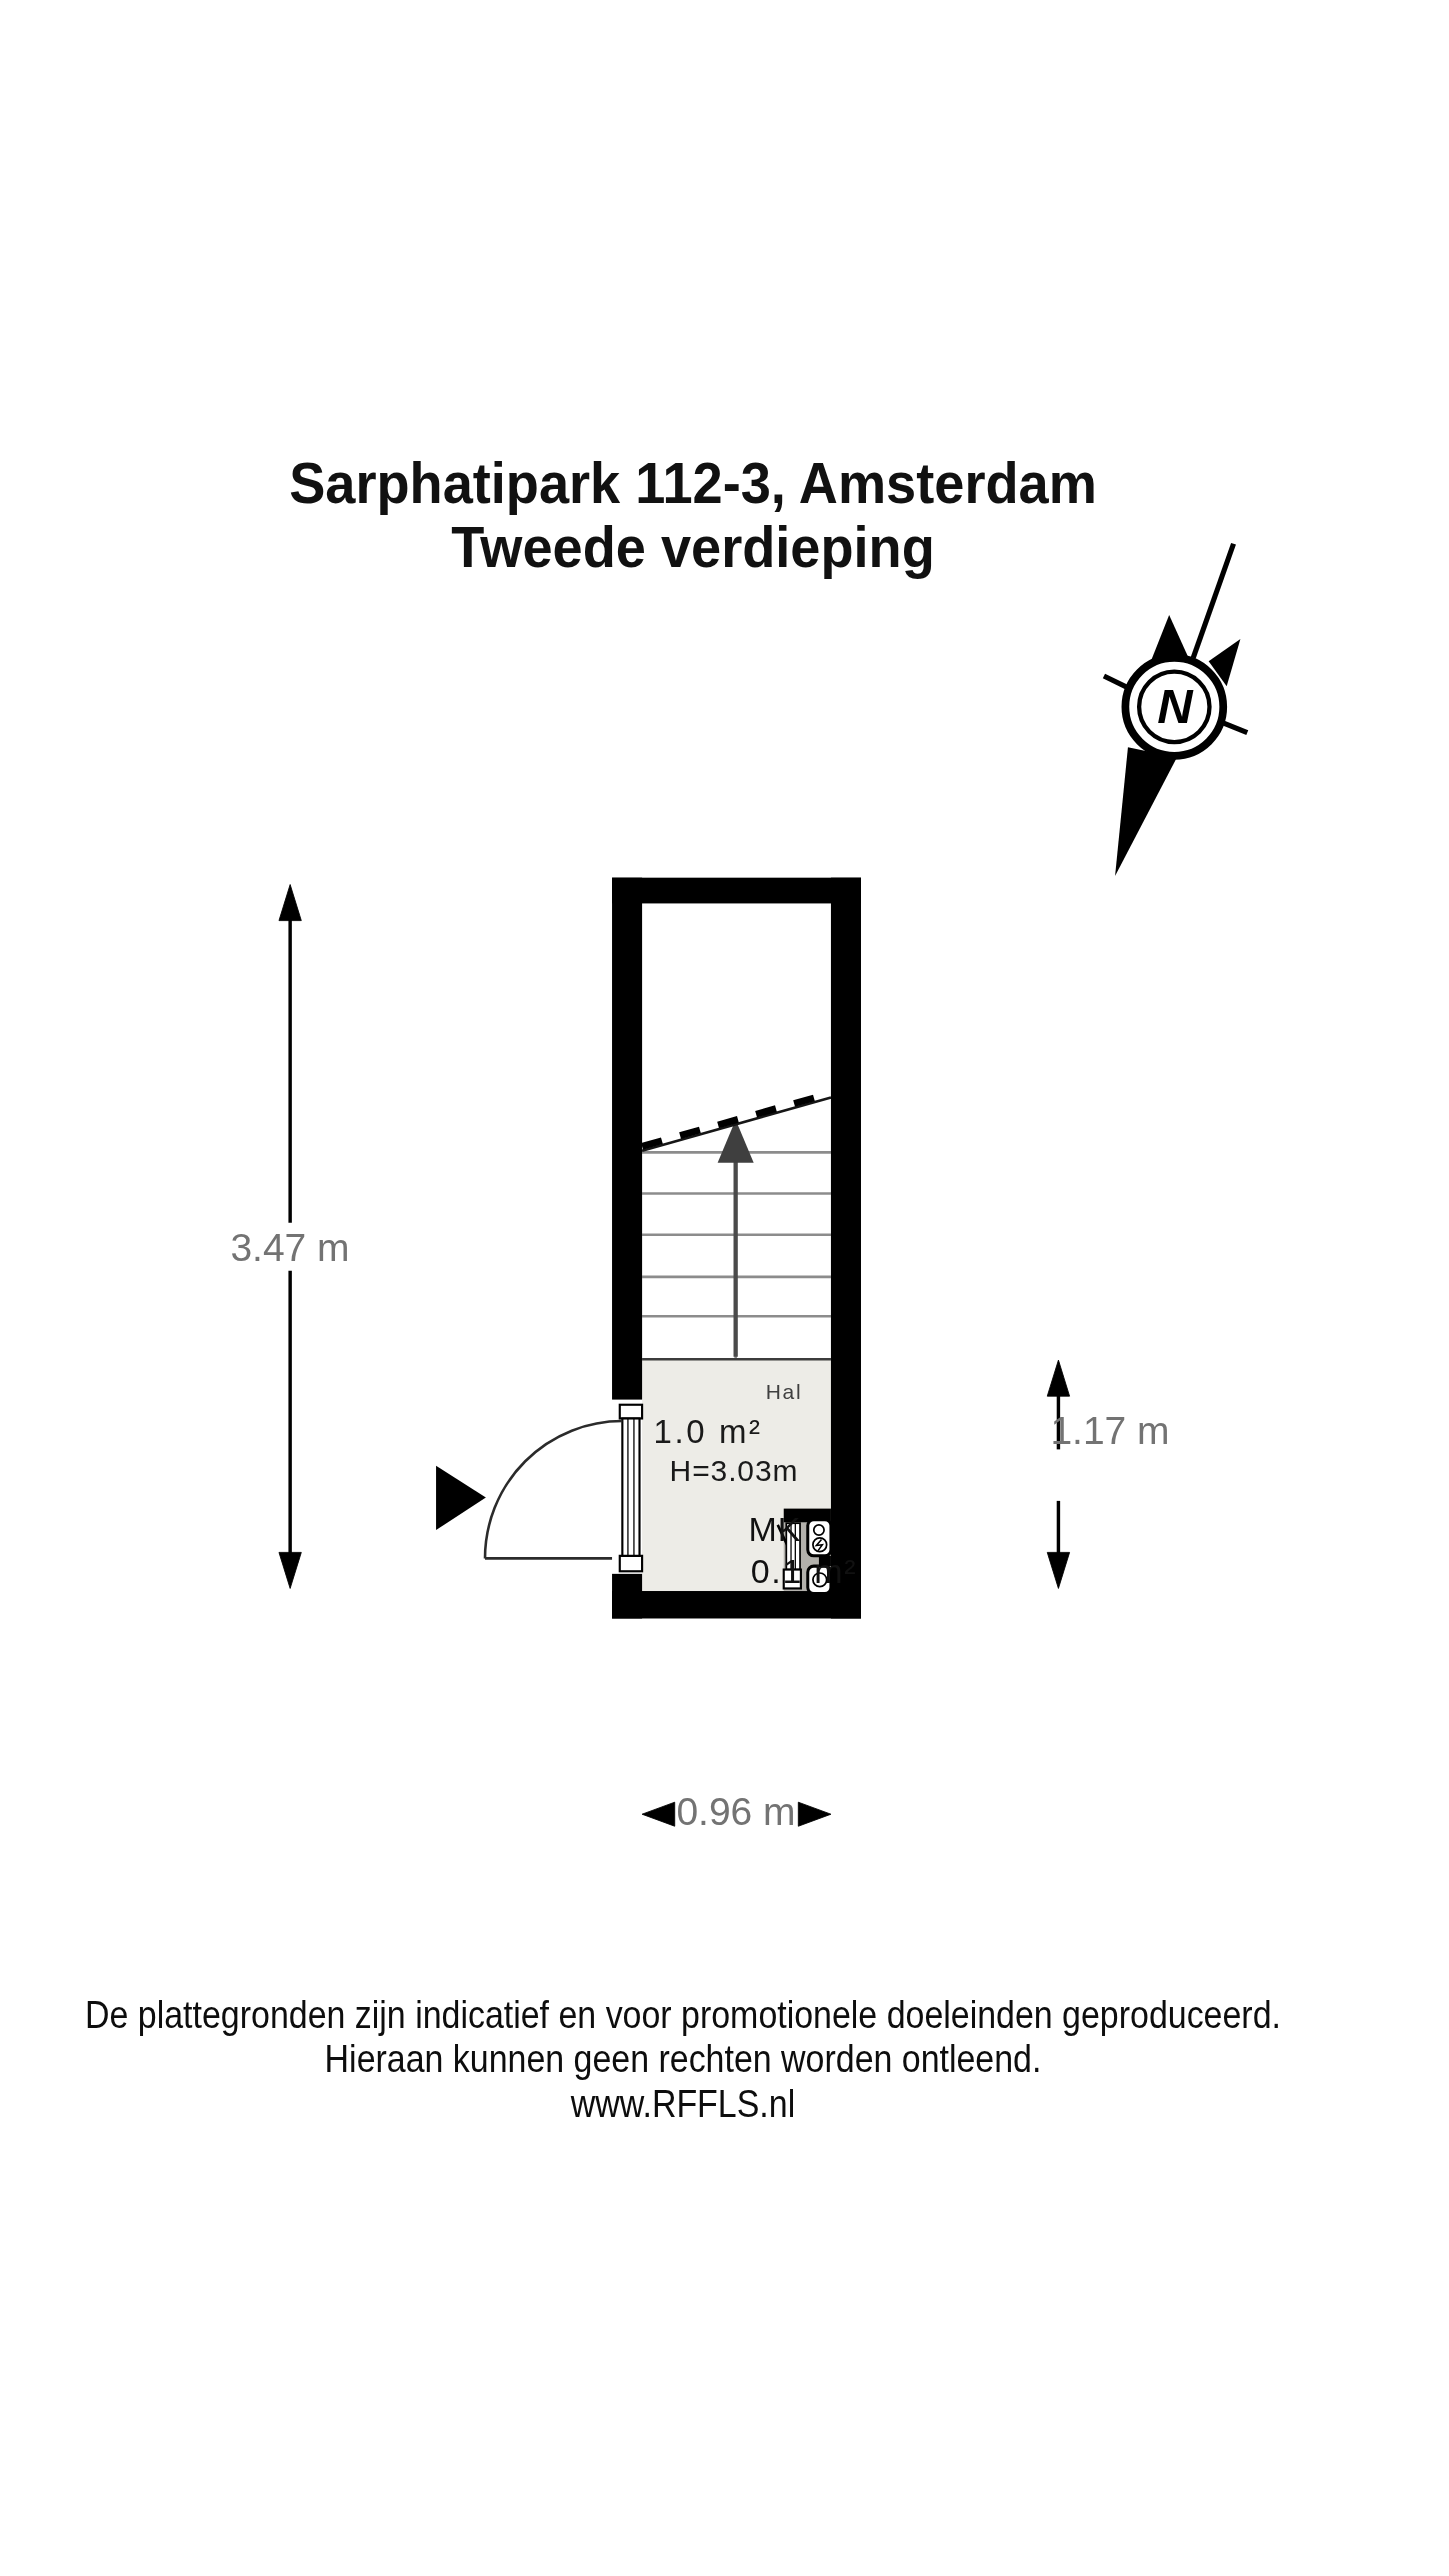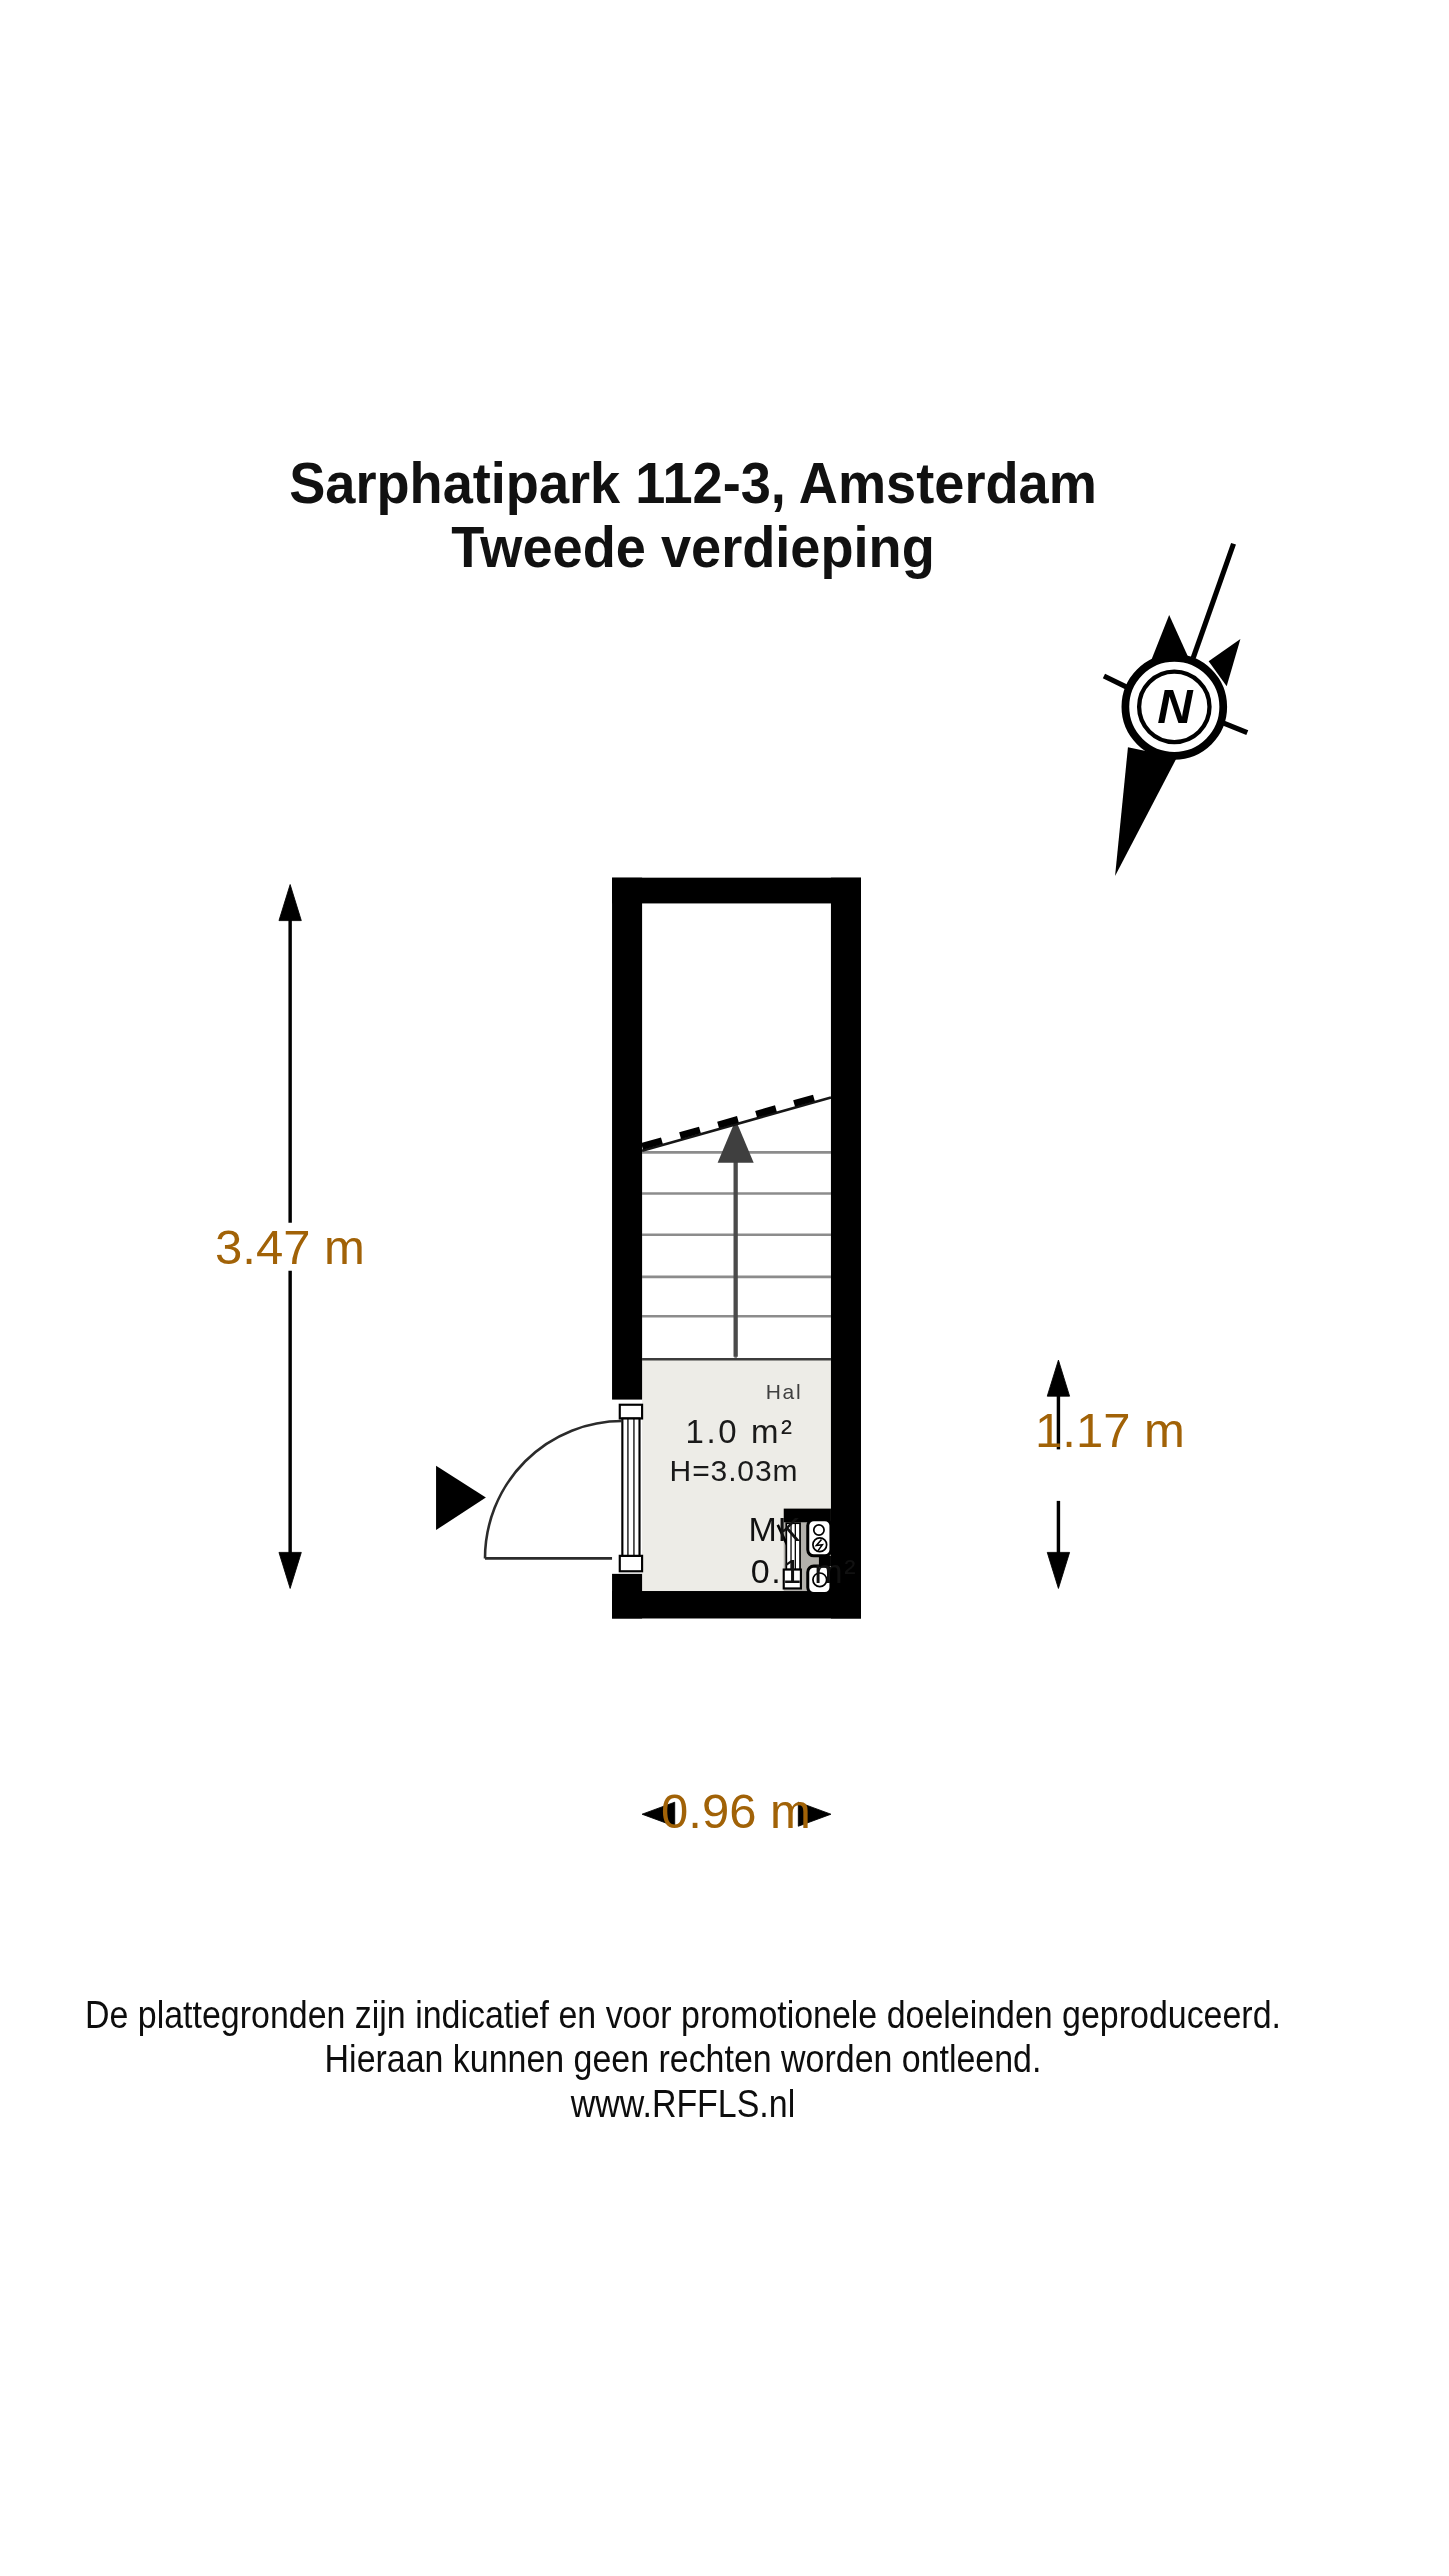--- a/index.html
+++ b/index.html
@@ -5,21 +5,21 @@
   html,body{margin:0;padding:0;}
   body{
     width:1449px;height:2576px;position:relative;background:#ffffff;
     font-family:"Liberation Sans","DejaVu Sans",sans-serif;color:#000;
     overflow:hidden;
   }
   #plan-svg{position:absolute;left:0;top:0;width:1449px;height:2576px;}
   .lbl{position:absolute;white-space:nowrap;transform:translate(-50%,-50%);line-height:1;}
   .title-line{font-size:57px;font-weight:bold;color:#111;
     transform:translate(-50%,-50%) scaleX(0.95);}
-  .dim-label{font-size:49px;color:#a16207;}
+  .dim-label{font-size:39px;color:#737373;}
   .room-name{font-size:21px;color:#404040;letter-spacing:1.7px;margin-left:44px;}
   .room-area{font-size:33px;color:#1a1a1a;letter-spacing:2.6px;}
   .room-ceiling{font-size:30px;color:#1a1a1a;letter-spacing:0.9px;}
   .mk-name{font-size:34px;color:#111;letter-spacing:0.9px;text-align:center;}
   .mk-area{font-size:34px;color:#111;letter-spacing:1.7px;}
   .compass-n{font-size:49px;font-weight:bold;font-style:italic;color:#000;
     transform:translate(-50%,-54%);}
   .footer-line{font-size:39px;color:#0d0d0d;
     transform:translate(-50%,-50%) scaleX(0.87);}
 </style>
@@ -114,21 +114,21 @@
 <div class="lbl title-line" style="left:693px;top:483px;">Sarphatipark 112-3, Amsterdam</div>
 <div class="lbl title-line" style="left:693px;top:547px;">Tweede verdieping</div>
 
 <div class="lbl compass-n" style="left:1175px;top:708px;">N</div>
 
 <div class="lbl dim-label" style="left:290px;top:1247px;">3.47 m</div>
 <div class="lbl dim-label" style="left:1062px;top:1430px;margin-left:48px;">1.17 m</div>
 <div class="lbl dim-label" style="left:736px;top:1811px;">0.96 m</div>
 
 <div class="lbl room-name" style="left:740px;top:1391px;">Hal</div>
-<div class="lbl room-area" style="left:740px;top:1431px;">1.0 m²</div>
+<div class="lbl room-area" style="left:708px;top:1431px;">1.0 m²</div>
 <div class="lbl room-ceiling" style="left:734px;top:1471px;">H=3.03m</div>
 
 <div class="lbl mk-name" style="left:775px;top:1529px;">MK</div>
 <div class="lbl mk-area" style="left:804px;top:1571px;">0.1 m²</div>
 
 <div class="lbl footer-line" style="left:683px;top:2014px;">De plattegronden zijn indicatief en voor promotionele doeleinden geproduceerd.</div>
 <div class="lbl footer-line" style="left:683px;top:2058px;">Hieraan kunnen geen rechten worden ontleend.</div>
 <div class="lbl footer-line" style="left:683px;top:2103px;">www.RFFLS.nl</div>
 
 

